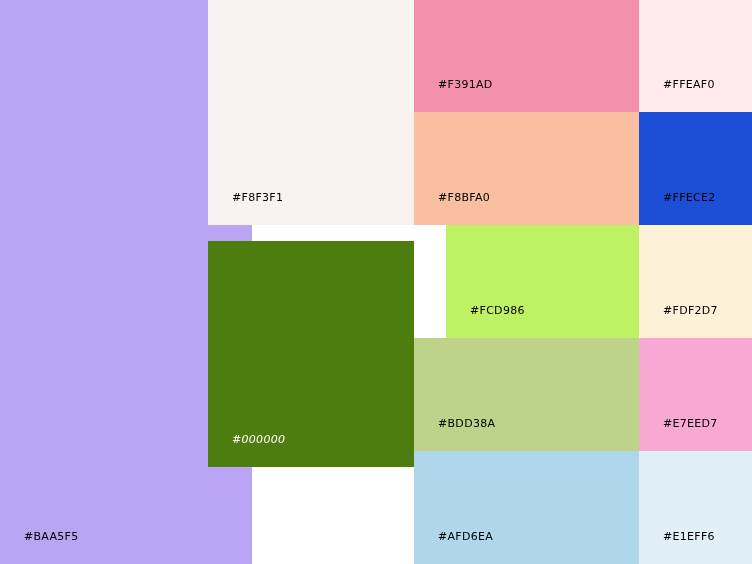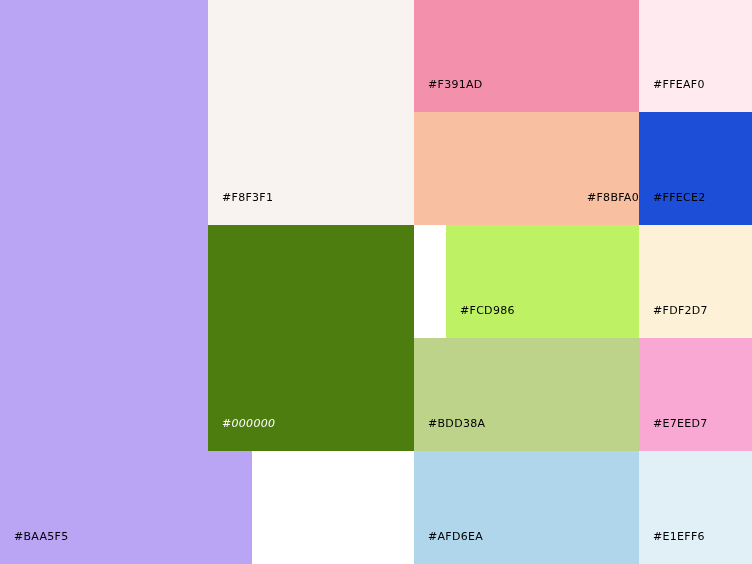--- a/index.html
+++ b/index.html
@@ -31,27 +31,27 @@
     display: flex;
     align-items: flex-end;
     justify-content: flex-start;
     overflow: hidden;
   }
   .swatch-label {
     font-family: "DejaVu Sans", sans-serif;
     font-size: 11px;
     letter-spacing: 0.3px;
     line-height: 1;
-    padding: 0 0 22px 14px;
+    padding: 0 0 22px 24px;
     white-space: nowrap;
     user-select: none;
   }
   
   .col-0 { left: 0px;   width: 252px; }
-  .col-1 { left: 208px; width: 206px; }
+  .col-1 { left: 208px; width: 206px; gap: 16px; }
   .col-2 { left: 414px; width: 225px; }
   .col-3 { left: 639px; width: 113px; justify-content: center; }
 </style>
 </head>
 <body>
 
 <div class="palette" id="palette-root">
     <div class="column col-0">
       <div class="swatch" style="background: rgb(186, 165, 245); height: 564px; flex: 0 0 564px;">
         <span class="swatch-label" style="color: rgb(0, 0, 0);">#BAA5F5</span>
@@ -62,21 +62,21 @@
         <span class="swatch-label" style="color: rgb(0, 0, 0);">#F8F3F1</span>
       </div>
       <div class="swatch" style="background: #4d7c0f; height: 226px; flex: 0 0 226px; font-style: italic;">
         <span class="swatch-label" style="color: rgb(255, 255, 255);">#000000</span>
       </div>
     </div>
     <div class="column col-2">
       <div class="swatch" style="background: rgb(243, 145, 173); height: 112px; flex: 0 0 112px;">
         <span class="swatch-label" style="color: rgb(0, 0, 0);">#F391AD</span>
       </div>
-      <div class="swatch" style="background: rgb(248, 191, 160); height: 113px; flex: 0 0 113px; justify-content: flex-end;">
+      <div class="swatch" style="background: rgb(248, 191, 160); height: 113px; flex: 0 0 113px;">
         <span class="swatch-label" style="color: rgb(0, 0, 0);">#F8BFA0</span>
       </div>
       <div class="swatch" style="background: #bef264; height: 113px; flex: 0 0 113px; margin-left: 32px;">
         <span class="swatch-label" style="color: rgb(0, 0, 0);">#FCD986</span>
       </div>
       <div class="swatch" style="background: rgb(189, 211, 138); height: 113px; flex: 0 0 113px;">
         <span class="swatch-label" style="color: rgb(0, 0, 0);">#BDD38A</span>
       </div>
       <div class="swatch" style="background: rgb(175, 214, 234); height: 113px; flex: 0 0 113px;">
         <span class="swatch-label" style="color: rgb(0, 0, 0);">#AFD6EA</span>

